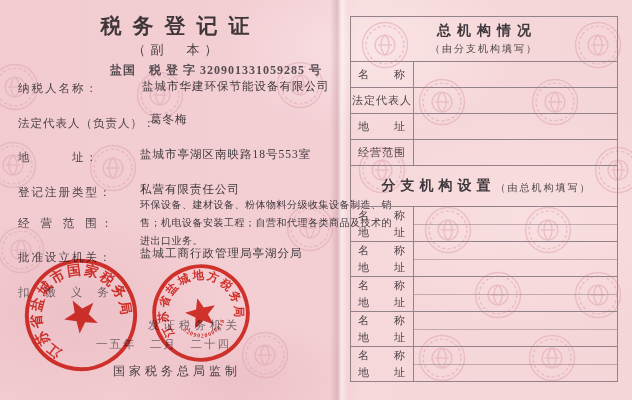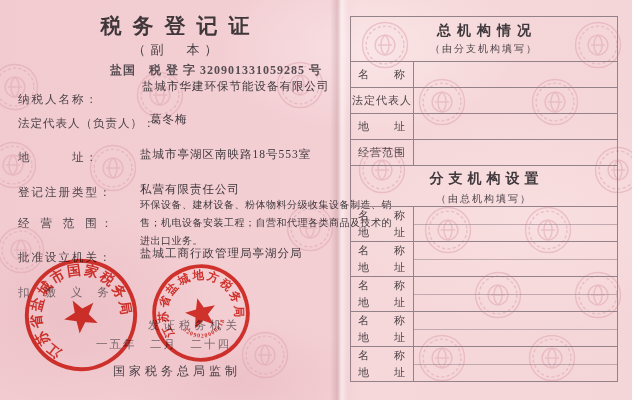--- a/index.html
+++ b/index.html
@@ -27,22 +27,22 @@
   
   .panel{position:absolute;left:350px;top:16px;width:266px;height:364px;
     border:1px solid #93828a;display:flex;flex-direction:column;}
   .p-title{height:44px;display:flex;flex-direction:column;align-items:center;justify-content:center;}
   .p-title .big{font-size:14px;font-weight:bold;letter-spacing:6px;color:#3f383c;text-indent:6px;}
   .p-title .small{font-size:10px;letter-spacing:2px;color:#4e4449;margin-top:2px;}
   .p-row{height:25px;border-top:1px solid #93828a;display:flex;}
   .p-label{width:62px;border-right:1px solid #93828a;display:flex;align-items:center;
     justify-content:center;font-size:11px;color:#4e4449;letter-spacing:1px;}
   .p-value{flex:1;}
-  .p-sec{height:40px;border-top:1px solid #93828a;display:flex;flex-direction:column;
-    align-items:center;justify-content:flex-end;}
+  .p-sec{height:40px;border-top:1px solid #93828a;display:flex;flex-direction:row;
+    align-items:center;justify-content:center;}
   .p-group{flex:1;border-top:1px solid #93828a;display:flex;position:relative;}
   .p-glabel{width:62px;border-right:1px solid #93828a;display:flex;flex-direction:column;
     justify-content:space-evenly;align-items:center;font-size:11px;color:#4e4449;letter-spacing:1px;}
   .p-mid{position:absolute;left:62px;right:0;top:50%;height:0;border-top:1px solid rgba(147,130,138,.55);}
   .stamp{position:absolute;mix-blend-mode:multiply;opacity:.9;}
 </style>
 </head>
 <body>
 
 <div class="photo">
@@ -125,21 +125,21 @@
 
   <div class="t title center" style="top:12px">税务登记证</div>
   <div class="t subtitle center" style="top:41px">（副　本）</div>
 
   <div class="t certline" style="top:62px;left:110px">
     <span>盐国　税 登 字</span>
     <span>320901331059285</span>
     <span>号</span>
   </div>
 
-  <div class="t flabel" style="top:92px;left:18px">纳税人名称：</div>
+  <div class="t flabel" style="top:81px;left:18px">纳税人名称：</div>
   <div class="t fvalue" style="top:79px;left:142px">盐城市华建环保节能设备有限公司</div>
 
   <div class="t flabel" style="top:116px;left:18px;letter-spacing:1px">法定代表人（负责人）：</div>
   <div class="t fvalue" style="top:112px;left:150px">葛冬梅</div>
 
   <div class="t flabel" style="top:150px;left:18px">地　　　址：</div>
   <div class="t fvalue" style="top:147px;left:140px">盐城市亭湖区南映路18号553室</div>
 
   <div class="t flabel" style="top:185px;left:18px">登记注册类型：</div>
   <div class="t fvalue" style="top:182px;left:140px">私营有限责任公司</div>

